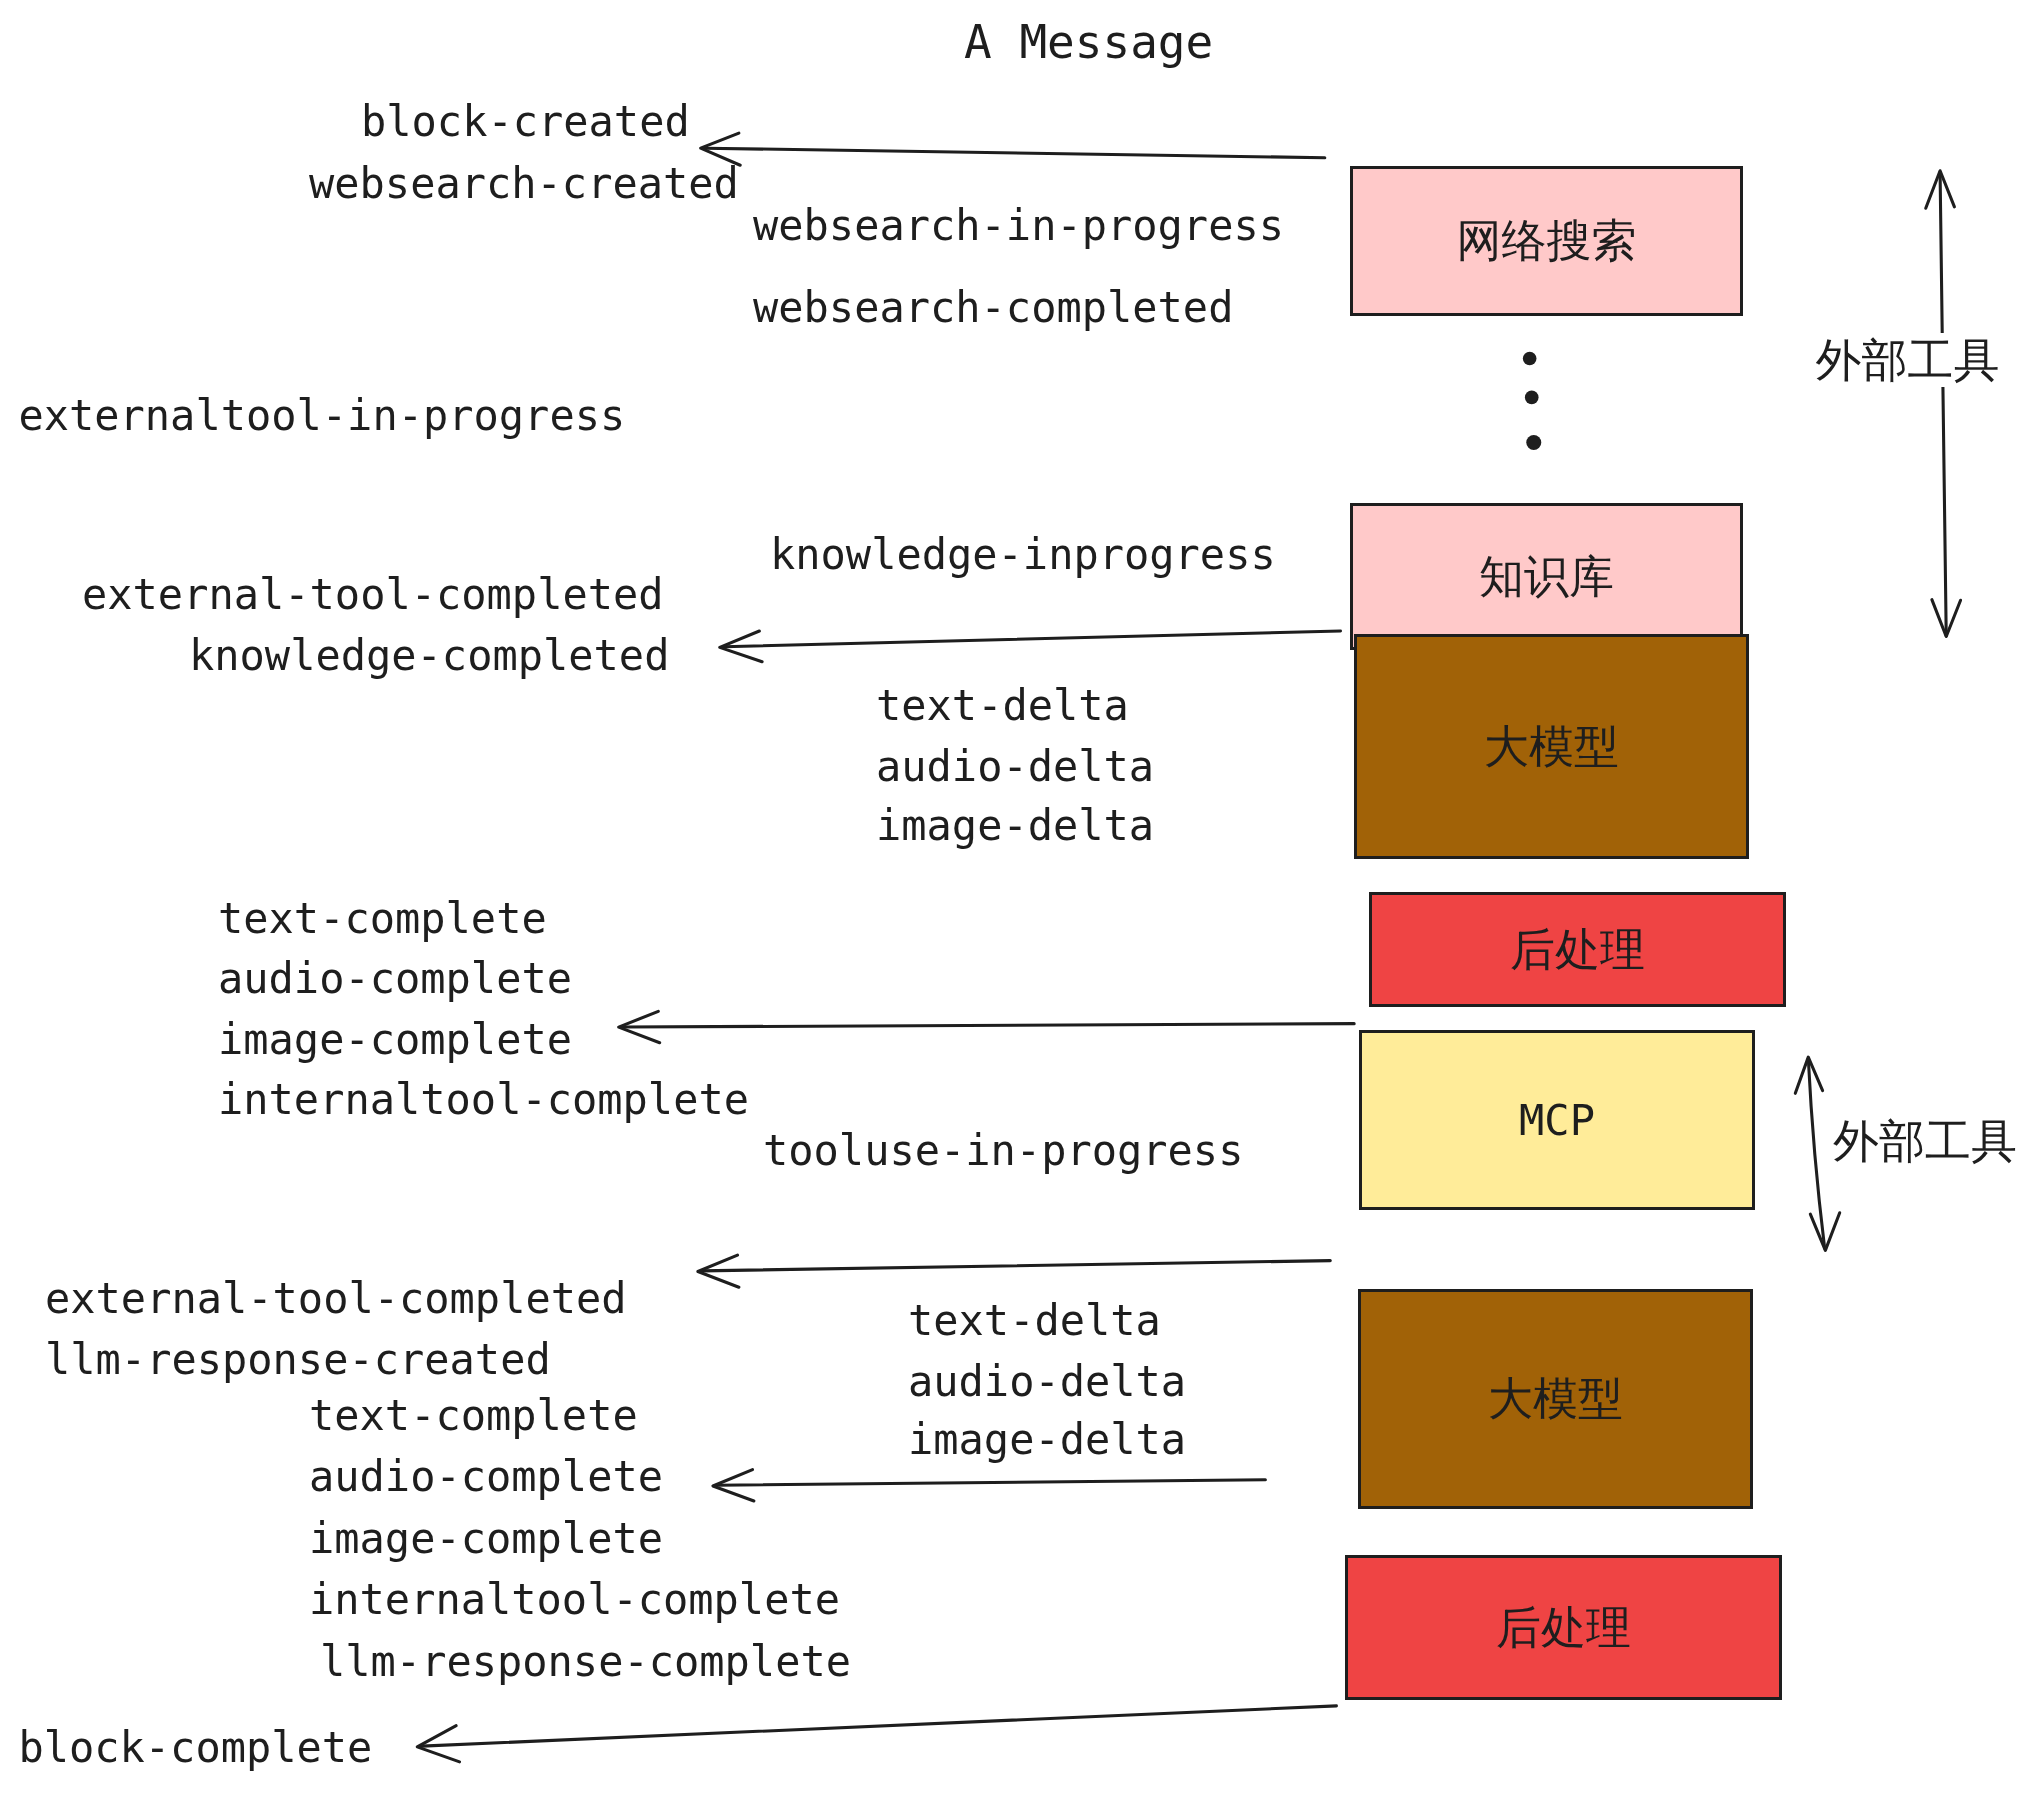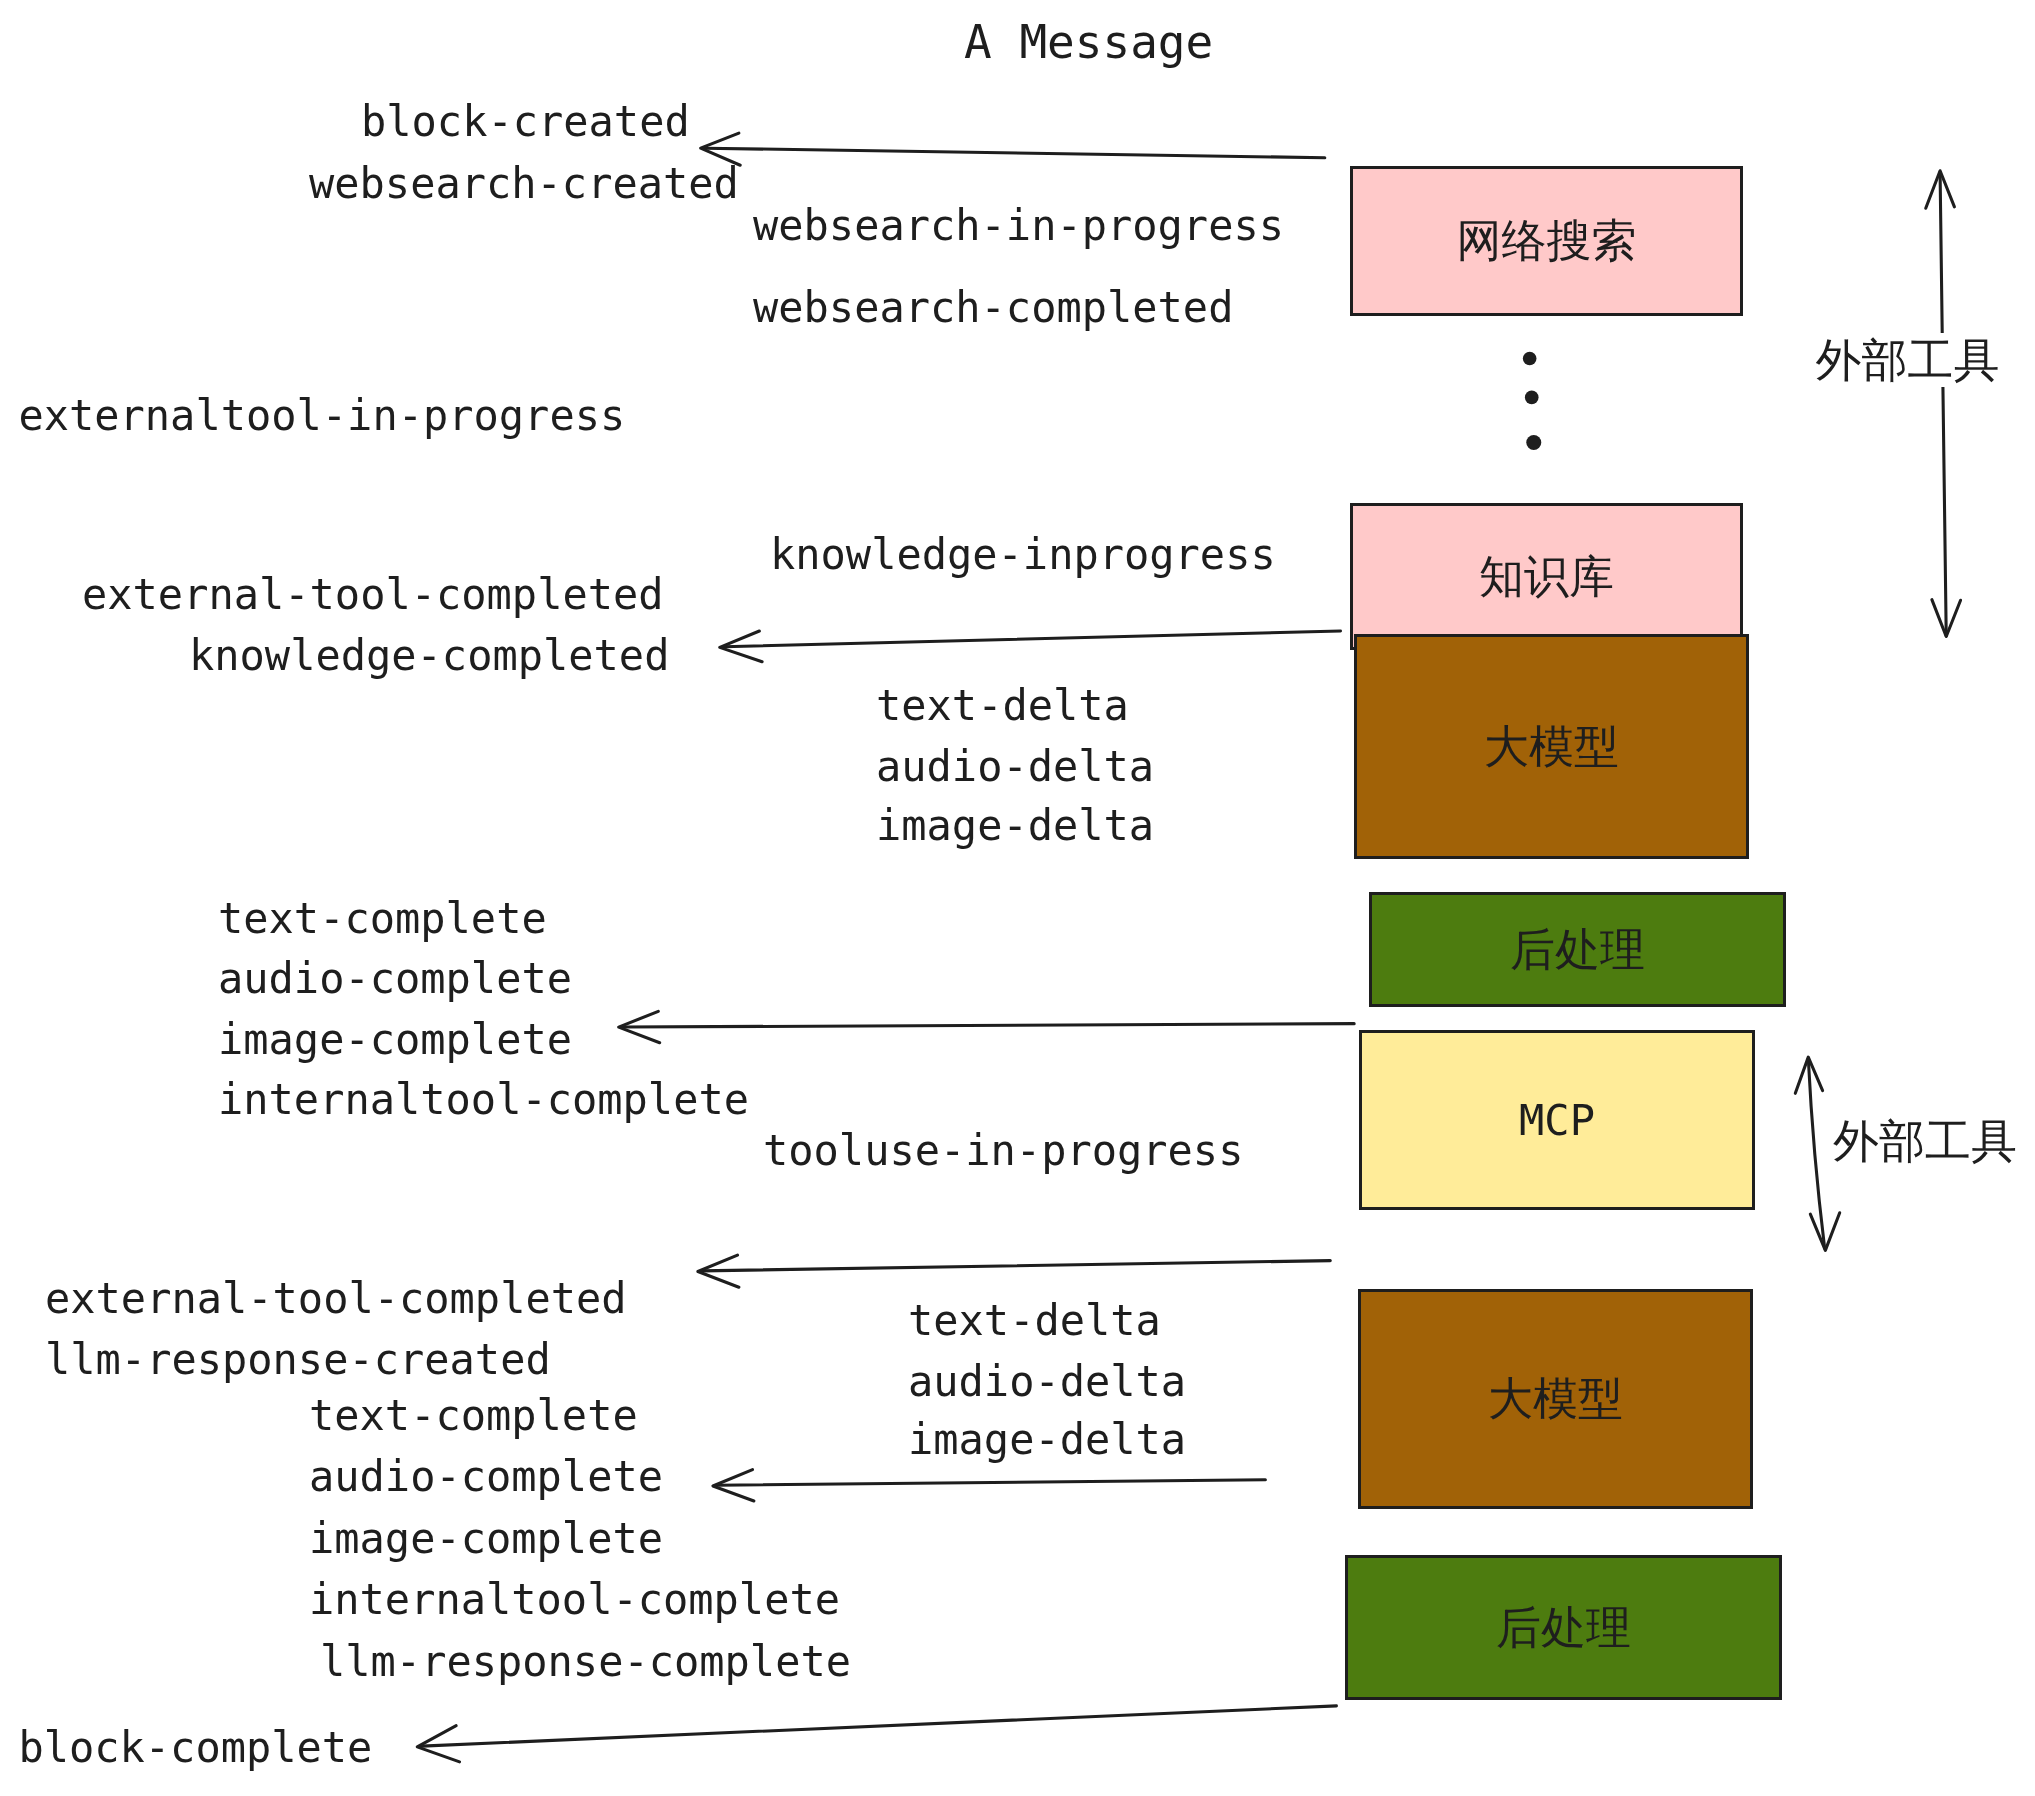--- a/index.html
+++ b/index.html
@@ -28,21 +28,21 @@
     display:flex;align-items:center;justify-content:center;
     border:3.4px solid #1e1e1e;
     box-sizing:border-box;
     font-size:45px;
     font-family:"DejaVu Sans", "Liberation Sans", sans-serif;
     white-space:nowrap;
   }
   .box.pink{background:#ffc9c9;}
   .box.green{background:#a16207;}
   .box.yellow{background:#ffec99;}
-  .box.white{background:#4d7c0f;}
+  .box.white{background:#ef4444;}
   .box.mono{font-family:"DejaVu Sans Mono", monospace;font-size:42px;}
   .side{
     position:absolute;
     font-size:46px;line-height:1.05;
     font-family:"DejaVu Sans", "Liberation Sans", sans-serif;
     white-space:nowrap;
   }
   .side.on-line{background:#ffffff;padding:2.7px 1.4px;}
   svg.layer{position:absolute;left:0;top:0;}
   svg.layer path, svg.layer polyline{

